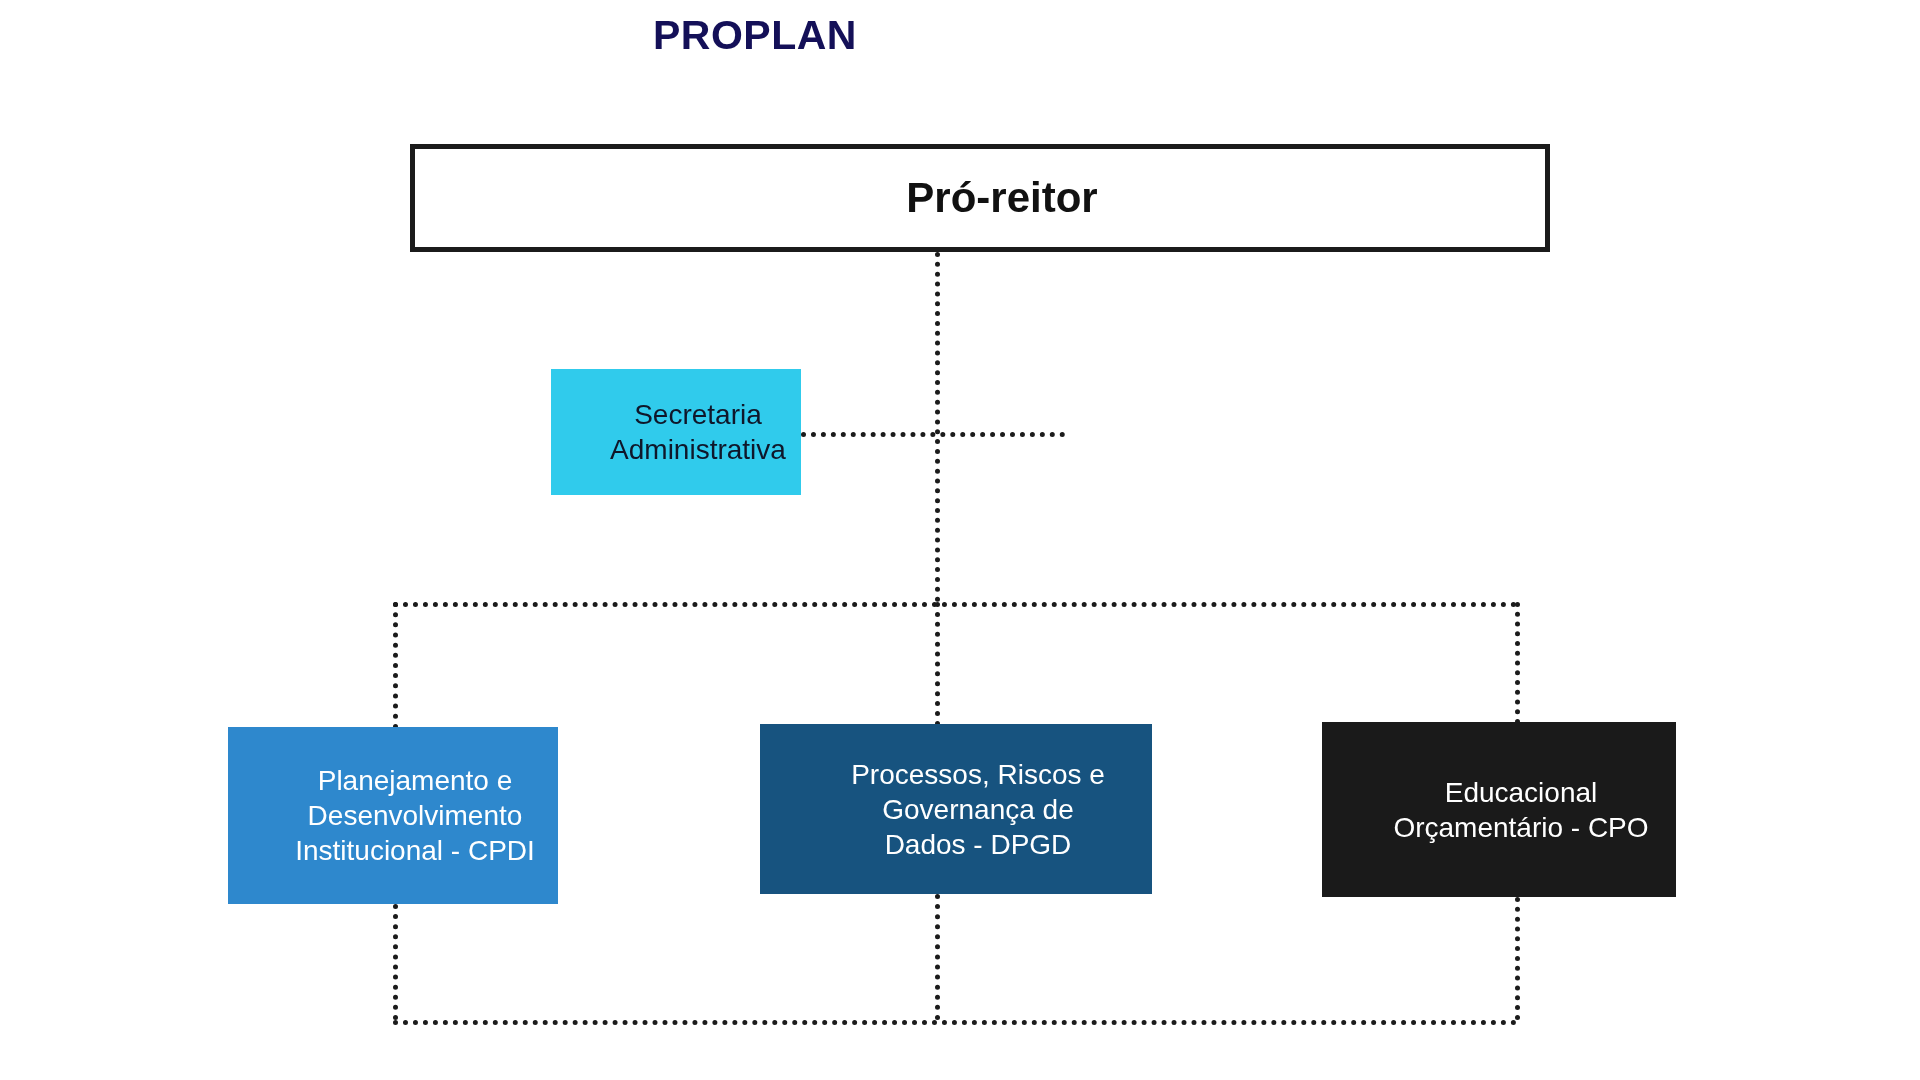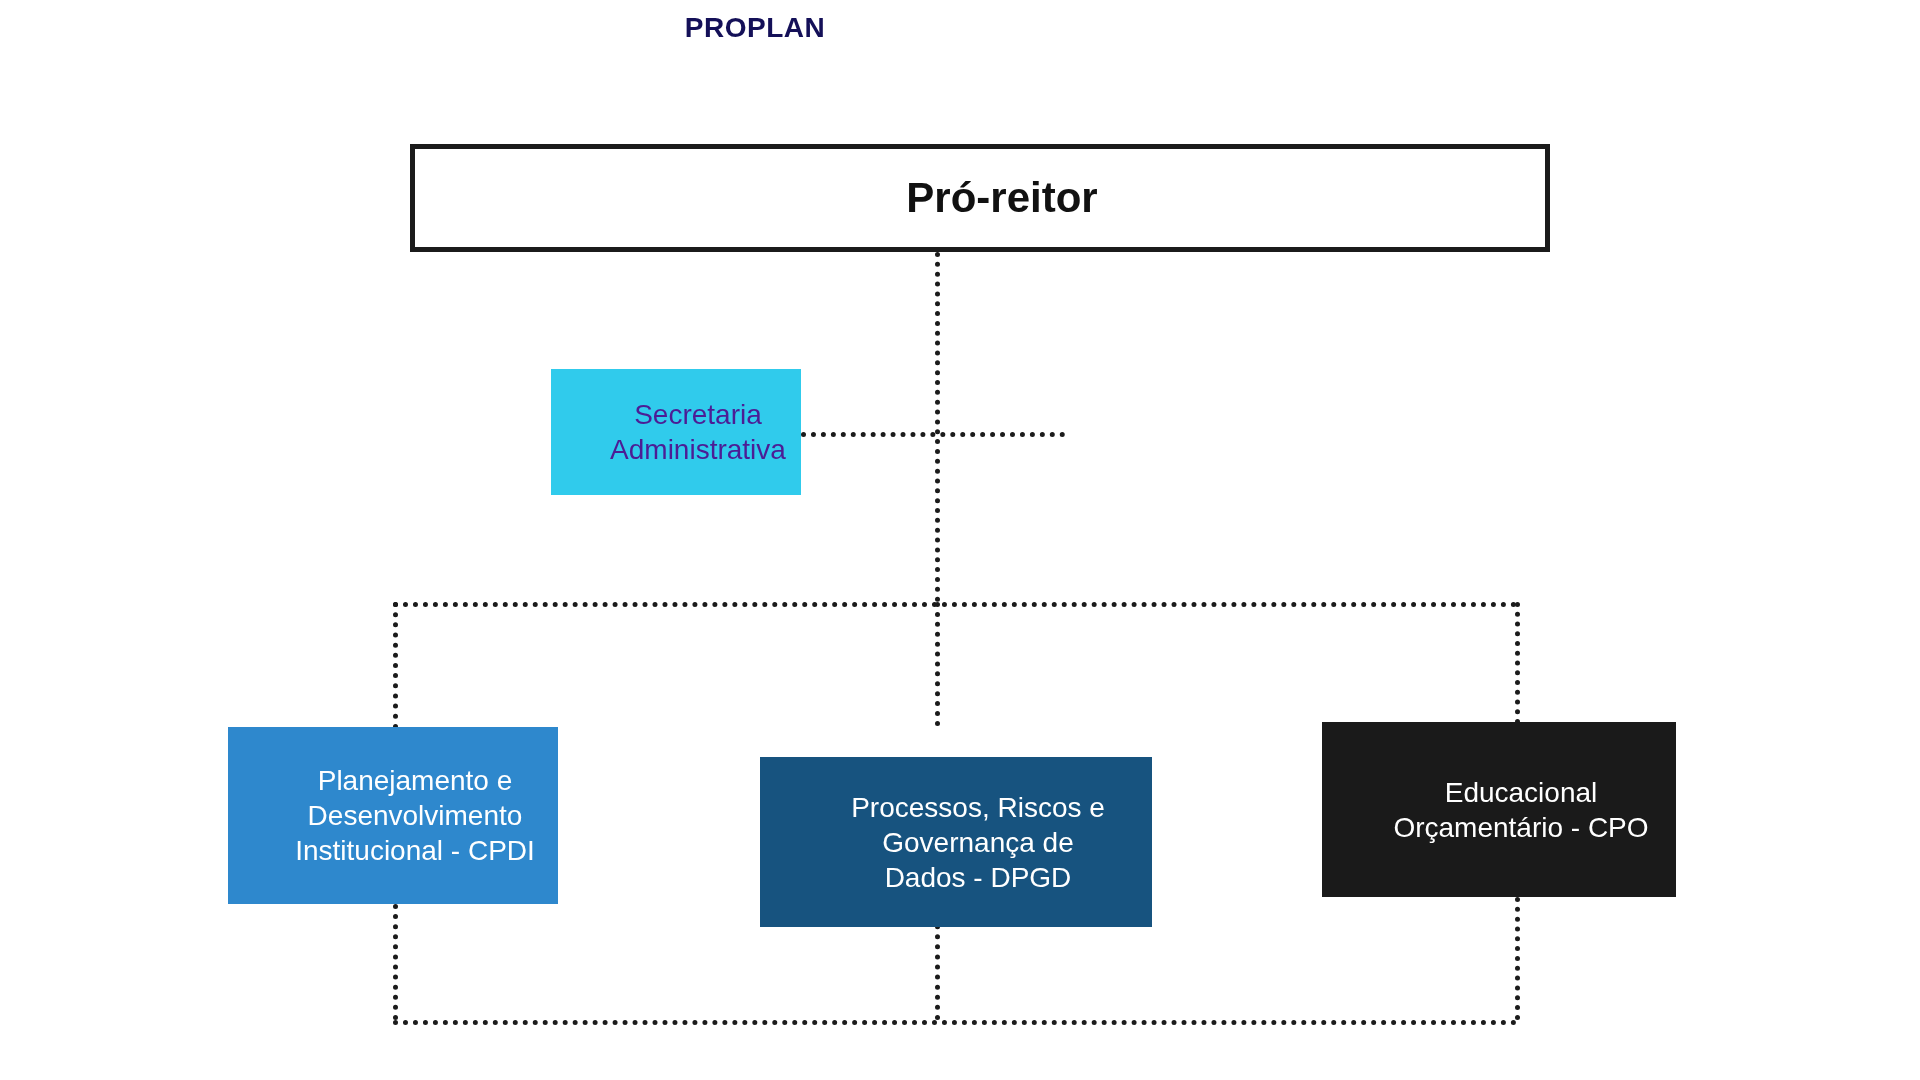--- a/index.html
+++ b/index.html
@@ -21,21 +21,21 @@
     background: #ffffff;
   }
 
   
   .chart-title {
     position: absolute;
     left: 0;
     top: 12px;
     width: 1510px;
     text-align: center;
-    font-size: 28px;
+    font-size: 41px;
     font-weight: bold;
     letter-spacing: 0.5px;
     color: #141058;
   }
   .chart-subtitle {
     position: absolute;
     left: 0;
     top: 76px;
     width: 1510px;
     text-align: center;
@@ -68,21 +68,21 @@
     font-size: 42px;
     font-weight: bold;
   }
 
   .node-secretaria {
     left: 551px;
     top: 369px;
     width: 250px;
     height: 126px;
     background: #30cbec;
-    color: #4c1d95;
+    color: #0f172a;
     font-size: 28px;
   }
 
   .node-procuradoria {
     left: 1065px;
     top: 345px;
     width: 249px;
     height: 175px;
     background: #3ed9d2;
     color: #141058;
@@ -100,21 +100,20 @@
   }
 
   .node-dpgd {
     left: 760px;
     top: 724px;
     width: 392px;
     height: 170px;
     background: #17537f;
     color: #ffffff;
     font-size: 28px;
-    margin-top: 33px;
   }
 
   .node-cpo {
     left: 1322px;
     top: 722px;
     width: 354px;
     height: 175px;
     background: #1a1a1a;
     color: #ffffff;
     font-size: 28px;

